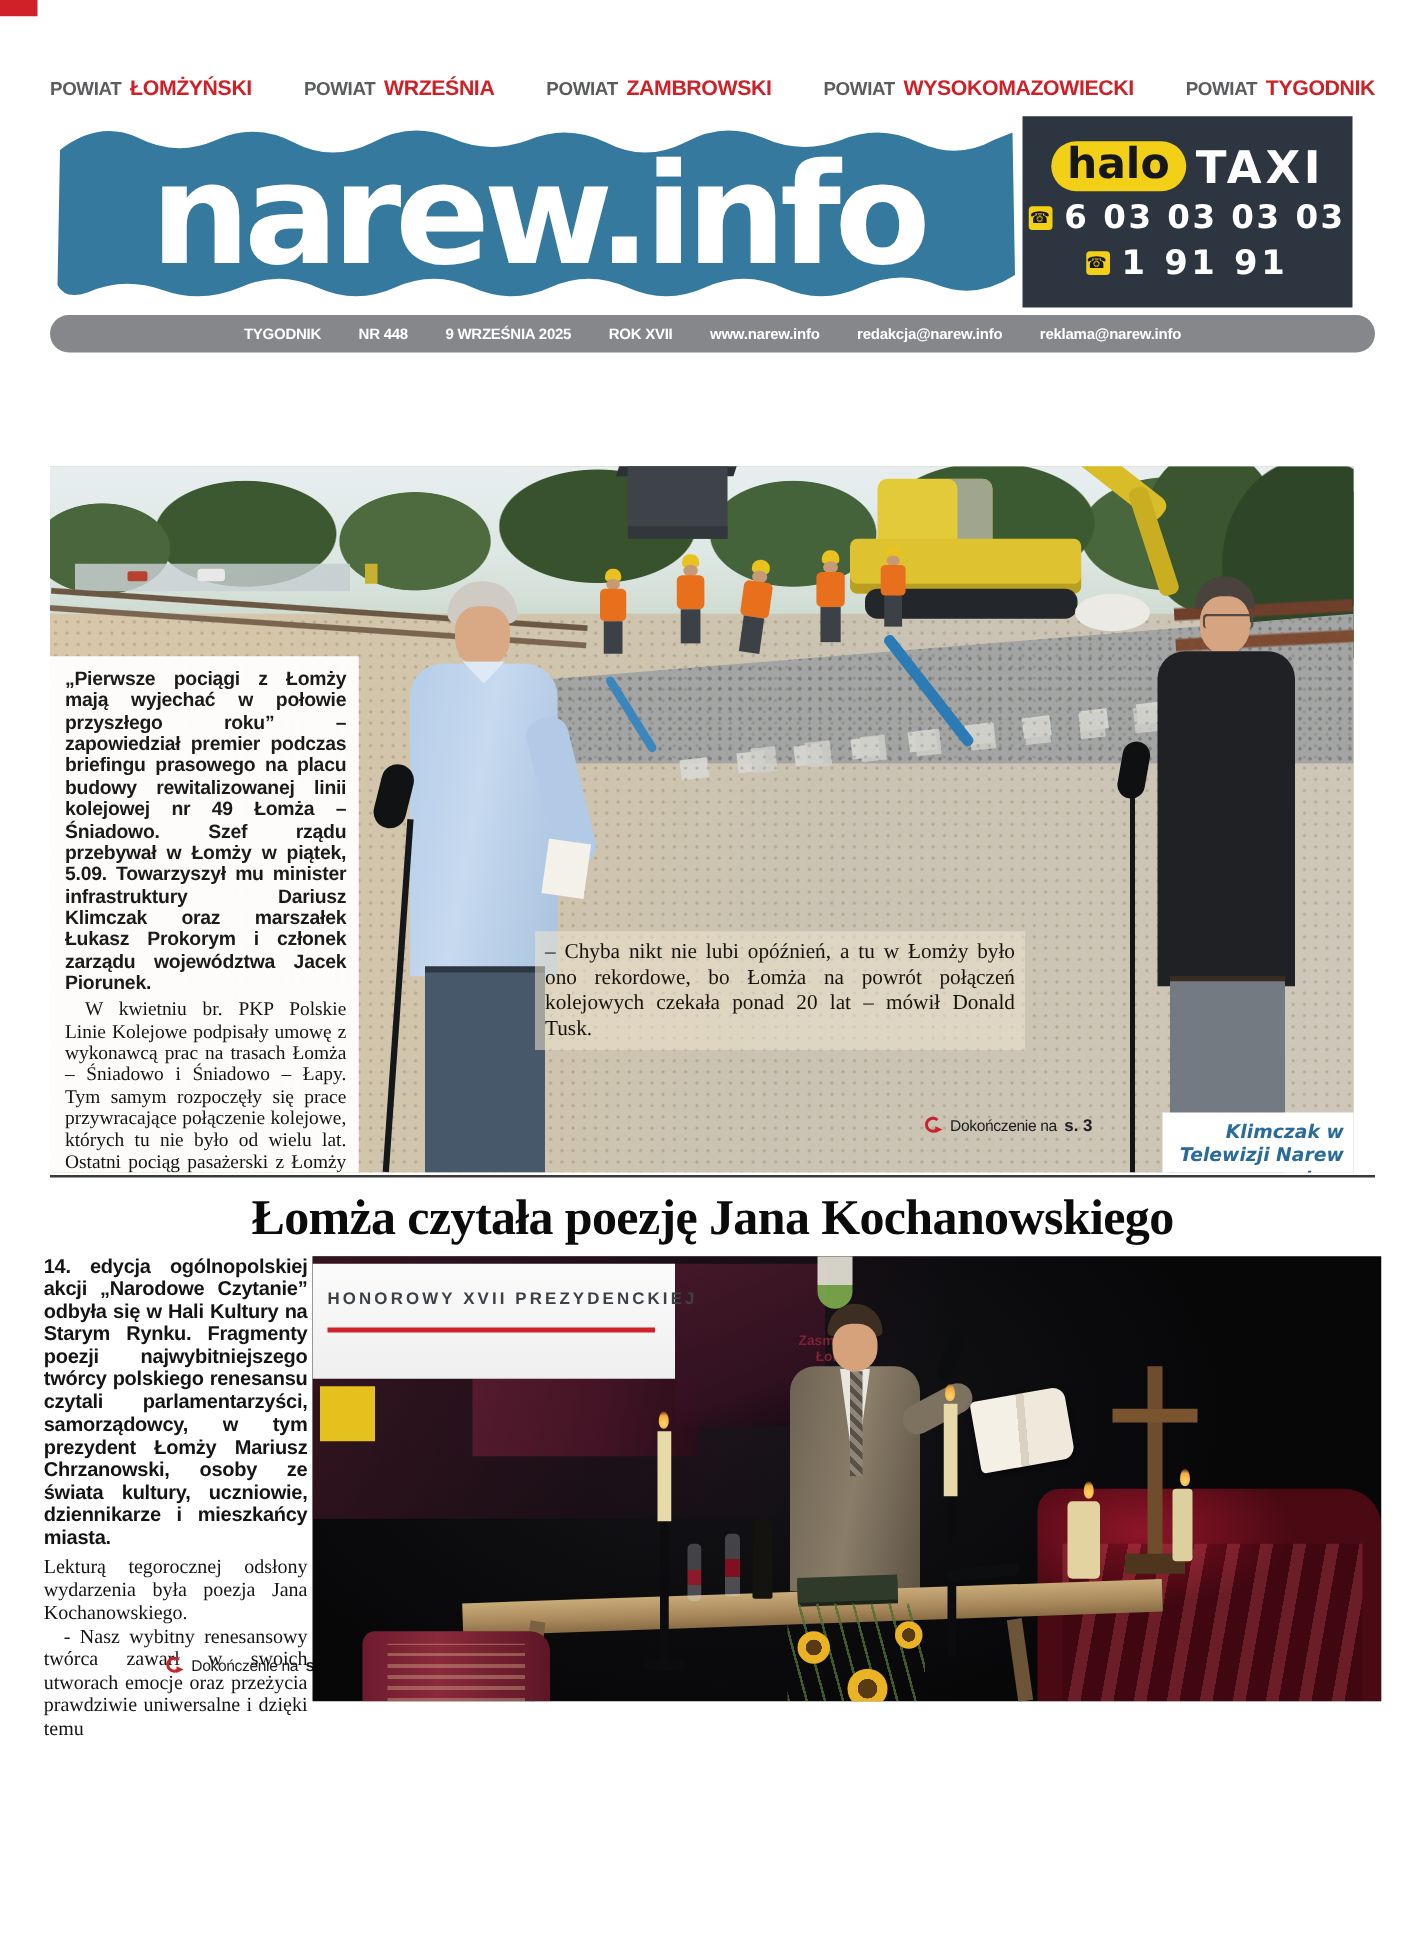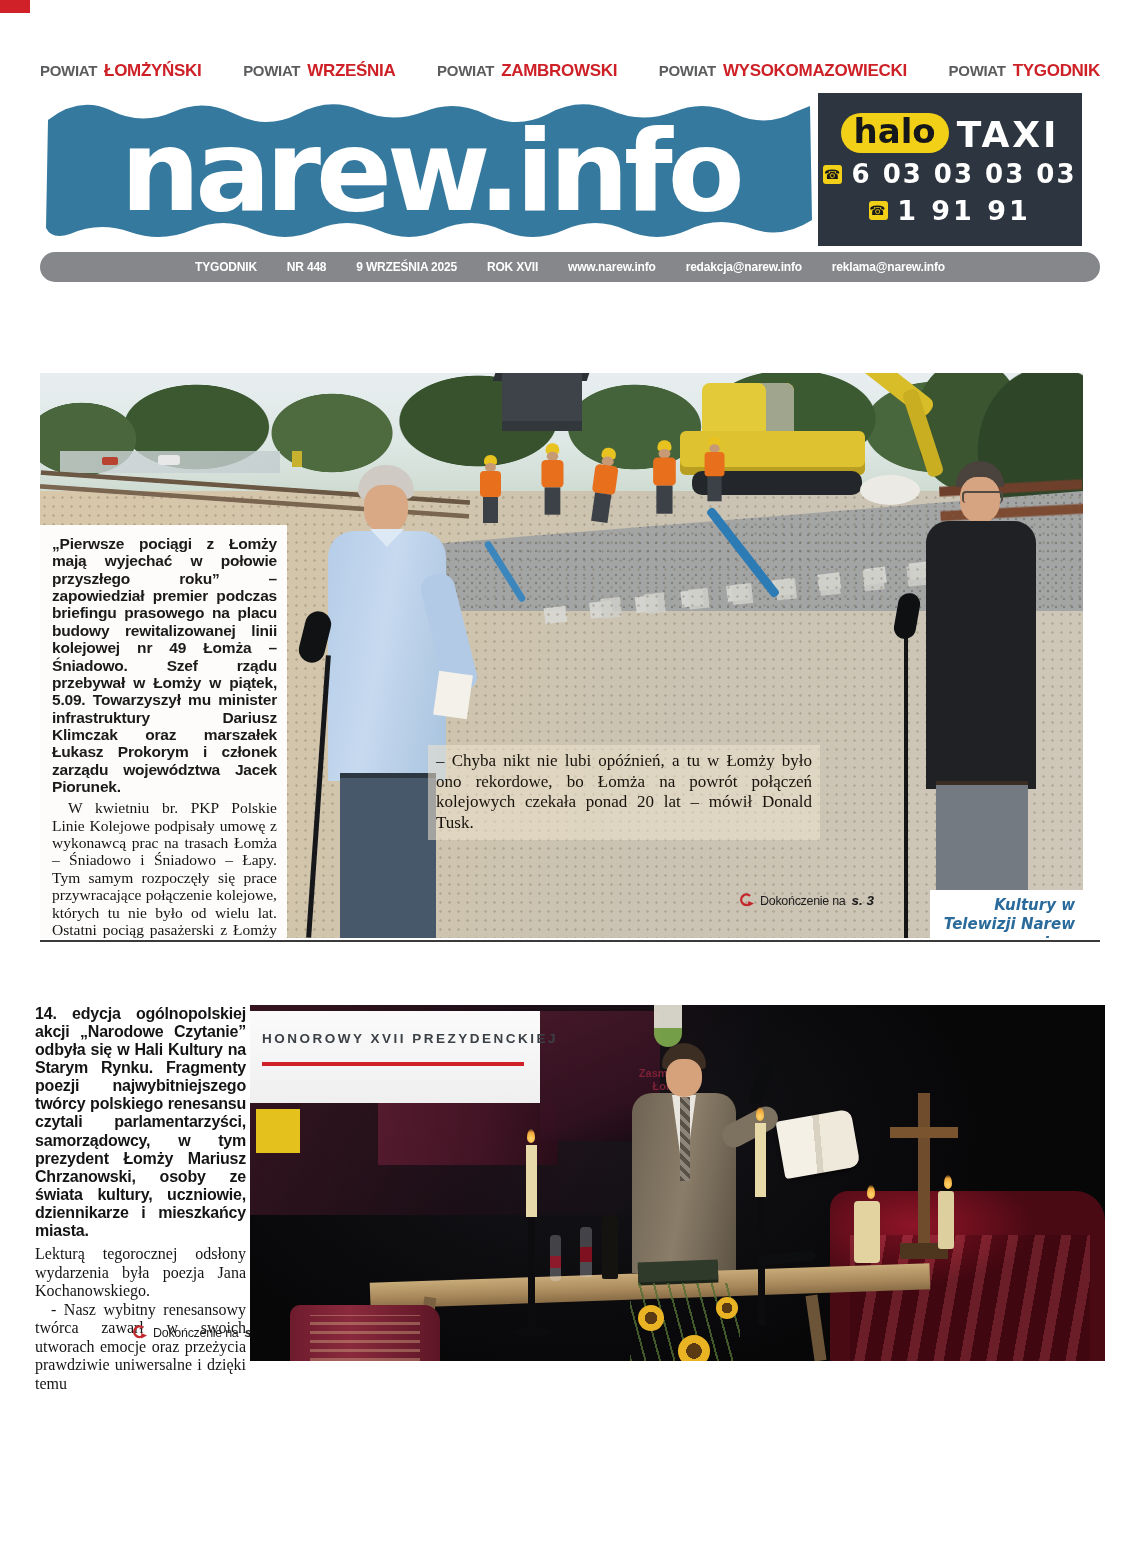--- a/index.html
+++ b/index.html
@@ -147,21 +147,21 @@
   .body-text1{font-family:"Liberation Serif",serif;font-size:15.5px;line-height:1.12;
               text-align:justify;color:#141414;margin-top:4px;}
   .body-text1 .ind{display:inline-block;width:16px;}
   .mid-box1{left:388px;top:372px;width:392px;background:rgba(238,228,206,.55);padding:6px 8px;
             box-sizing:border-box;font-family:"Liberation Serif",serif;font-size:17px;
             line-height:1.22;color:#17120c;text-align:justify;}
   .mid-box1 p{margin:0;}
   .mid-box1 p+p{text-indent:22px;}
   .cont-marker{display:flex;align-items:center;gap:6px;white-space:nowrap;}
   .cont-label{font-size:12.5px;font-weight:normal;color:#1c1c1c;letter-spacing:-.3px;}
-  .cont-page{font-size:13.5px;font-weight:bold;color:#1c1c1c;font-style:italic;}
+  .cont-page{font-size:13.5px;font-weight:bold;color:#1c1c1c;}
   .cont1-pos{left:697px;top:520px;}
   .caption1{left:890px;top:517px;width:153px;background:#ffffff;padding:6px 8px 8px 6px;
             box-sizing:border-box;text-align:right;color:#2a6b9b;font-style:italic;
             font-weight:bold;font-size:15px;line-height:1.25;font-family:"DejaVu Sans",sans-serif;}
 
   
   .a2-col{left:35px;top:1005px;width:211px;}
   .a2-lead{font-weight:bold;font-size:16px;line-height:1.13;text-align:justify;color:#141414;
            letter-spacing:-.2px;}
   .a2-body{font-family:"Liberation Serif",serif;font-size:16px;line-height:1.16;text-align:justify;
@@ -403,27 +403,28 @@
     <div class="abs cont-marker cont1-pos">
       <svg class="arrow-svg" width="17" height="15" viewBox="0 0 17 15">
         <path d="M13,3 A5.2,5.2 0 1 0 13,10.5" fill="none" stroke="#c4272b" stroke-width="2.4"></path>
         <path d="M11.2,8 L17,10.6 L11.2,13.4 Z" fill="#c4272b"></path>
       </svg>
       <span class="cont-label">Dokończenie na</span>
       <span class="cont-page">s. 3</span>
     </div>
 
     <div class="abs caption1">
-      <div>Kultury w Telewizji Narew</div>
+      <div>Klimczak w Telewizji Narew</div>
       <div>i na www.narew.info</div>
     </div>
   </div>
 
   <div class="abs rule"></div>
 
+  <div class="abs headline2">Łomża czytała poezję Jana Kochanowskiego</div>
 
   <div class="abs a2-col">
     <div class="a2-lead">14. edycja ogólnopolskiej akcji „Narodowe Czytanie” odbyła się w Hali Kultury na Starym Rynku. Fragmenty poezji najwybitniejszego twórcy polskiego renesansu czytali parlamentarzyści, samorządowcy, w tym prezydent Łomży Mariusz Chrzanowski, osoby ze świata kultury, uczniowie, dziennikarze i mieszkańcy miasta.</div>
     <div class="a2-body">
       <p>Lekturą tegorocznej odsłony wydarzenia była poezja Jana Kochanowskiego.</p>
       <p>- Nasz wybitny renesansowy twórca zawarł w swoich utworach emocje oraz przeżycia prawdziwie uniwersalne i dzięki temu</p>
     </div>
   </div>
 
   <div class="abs cont-marker cont2-pos">

